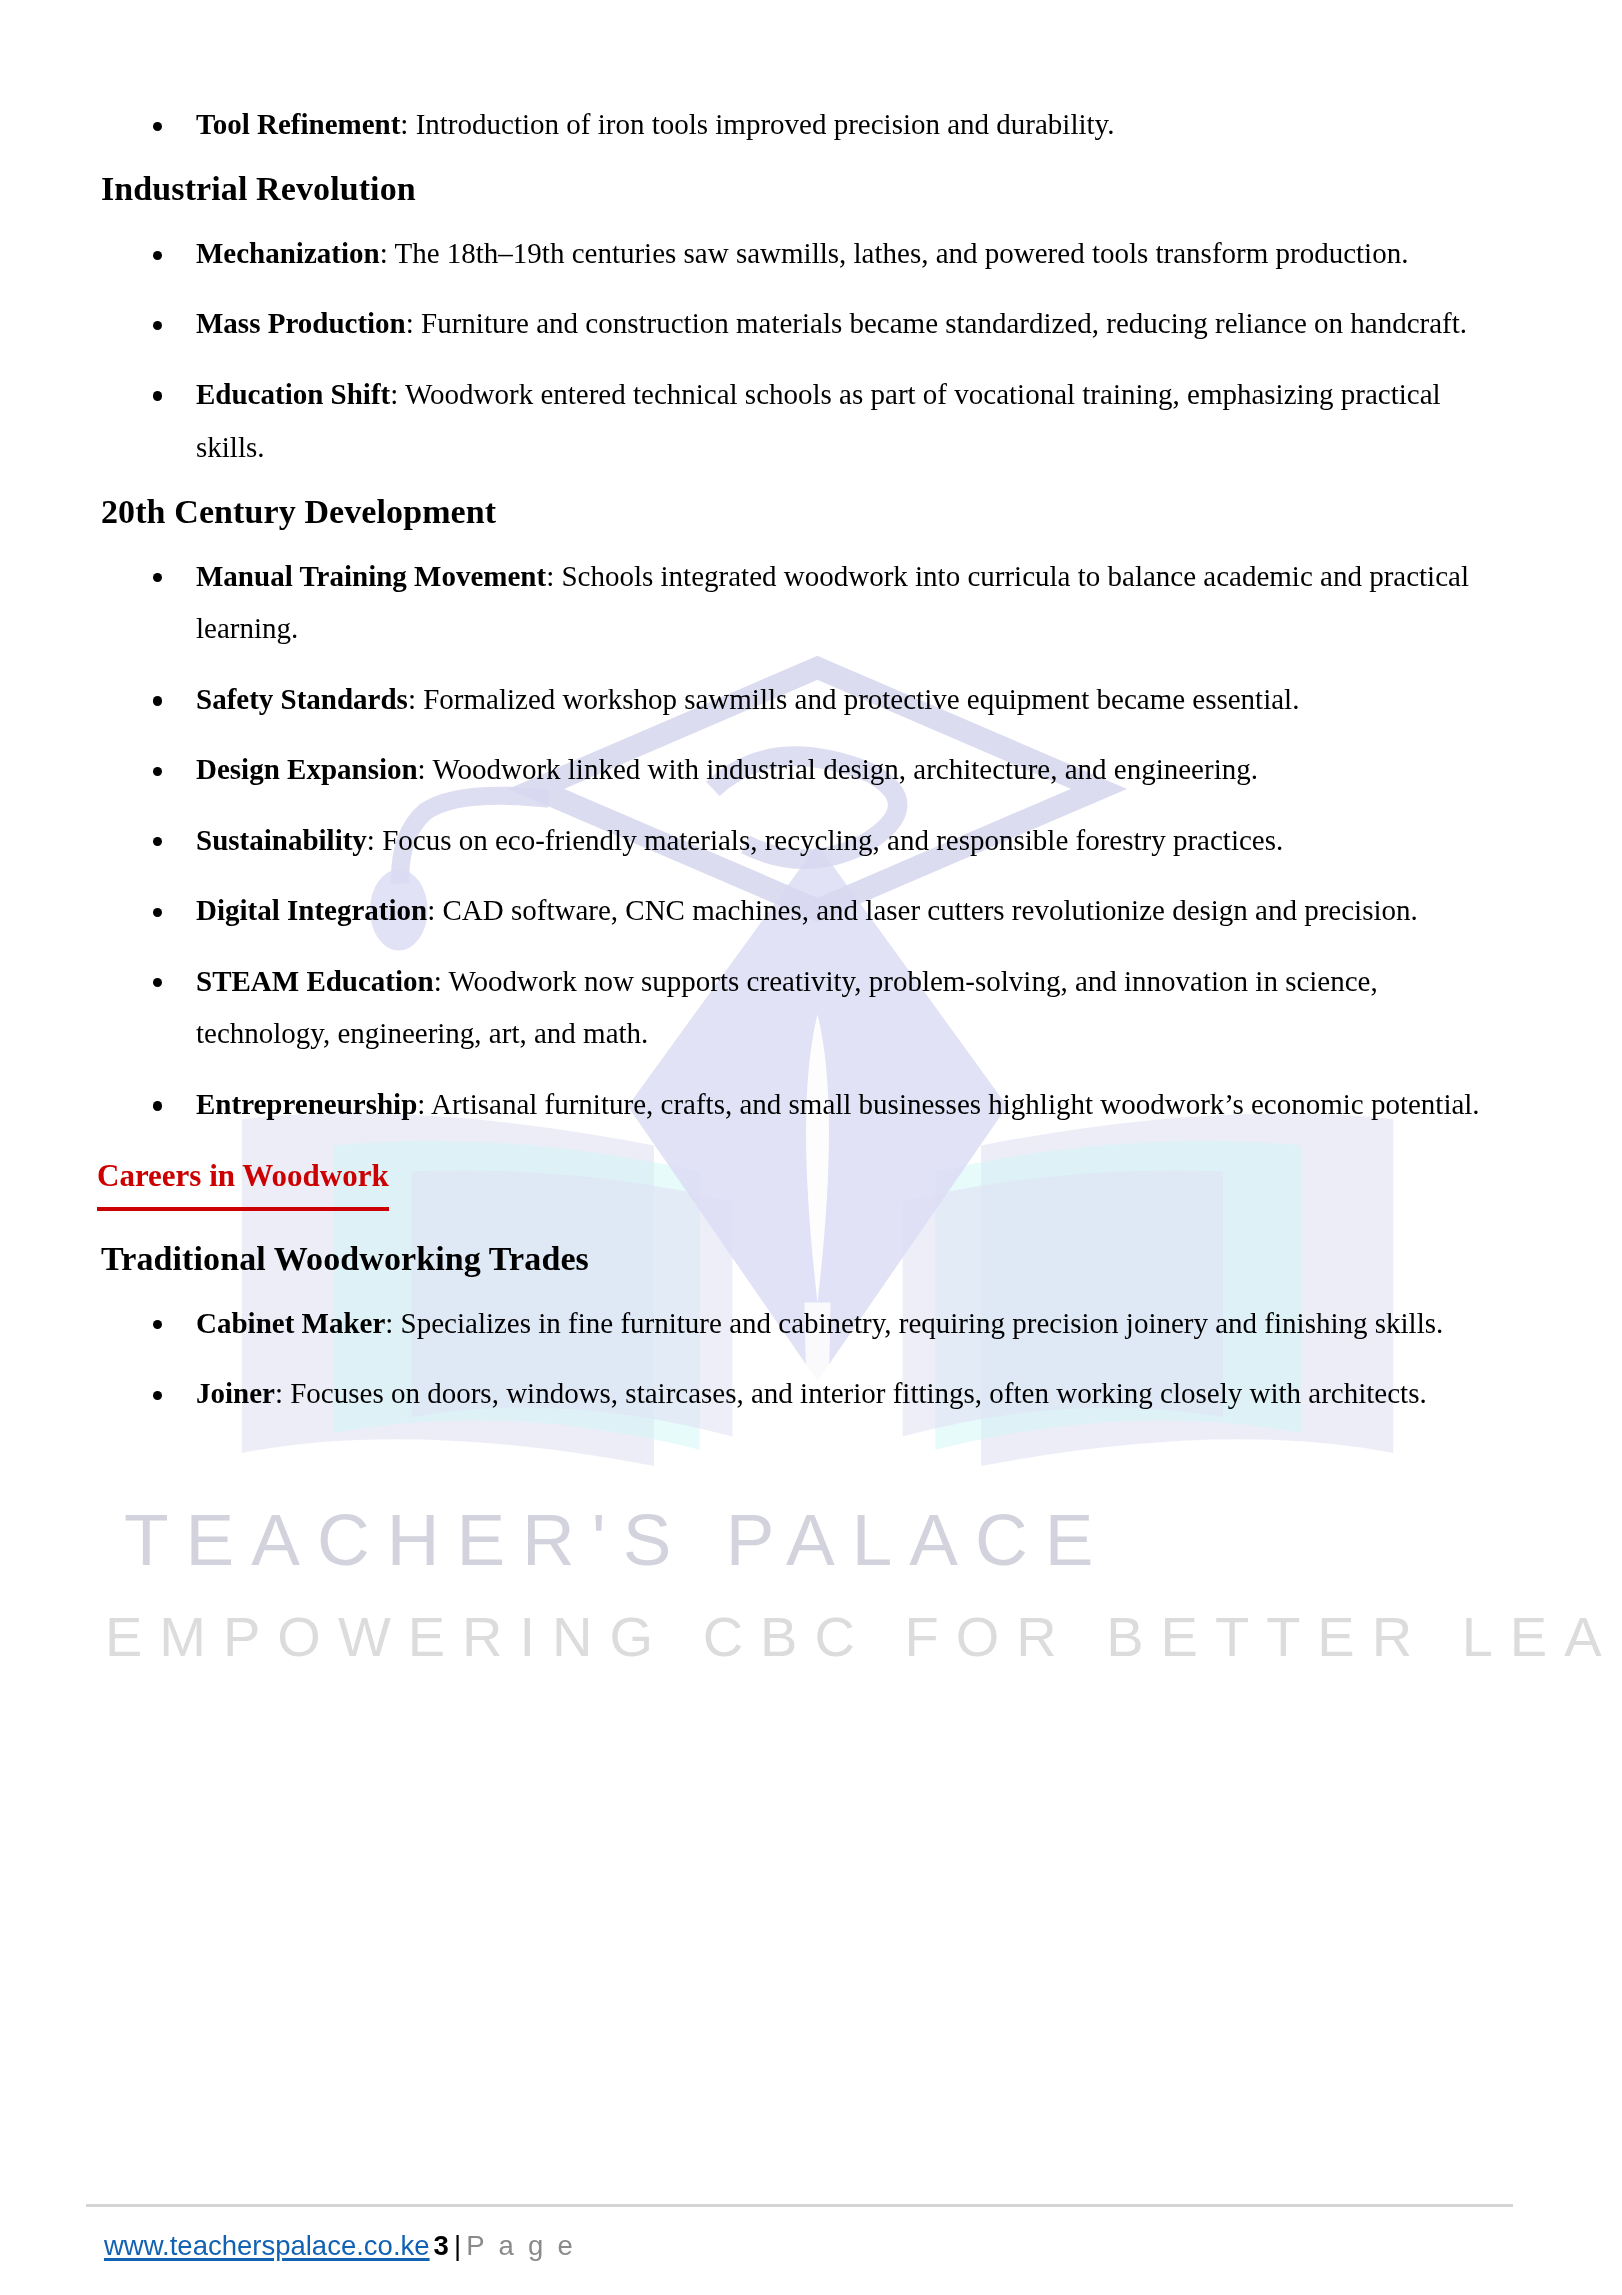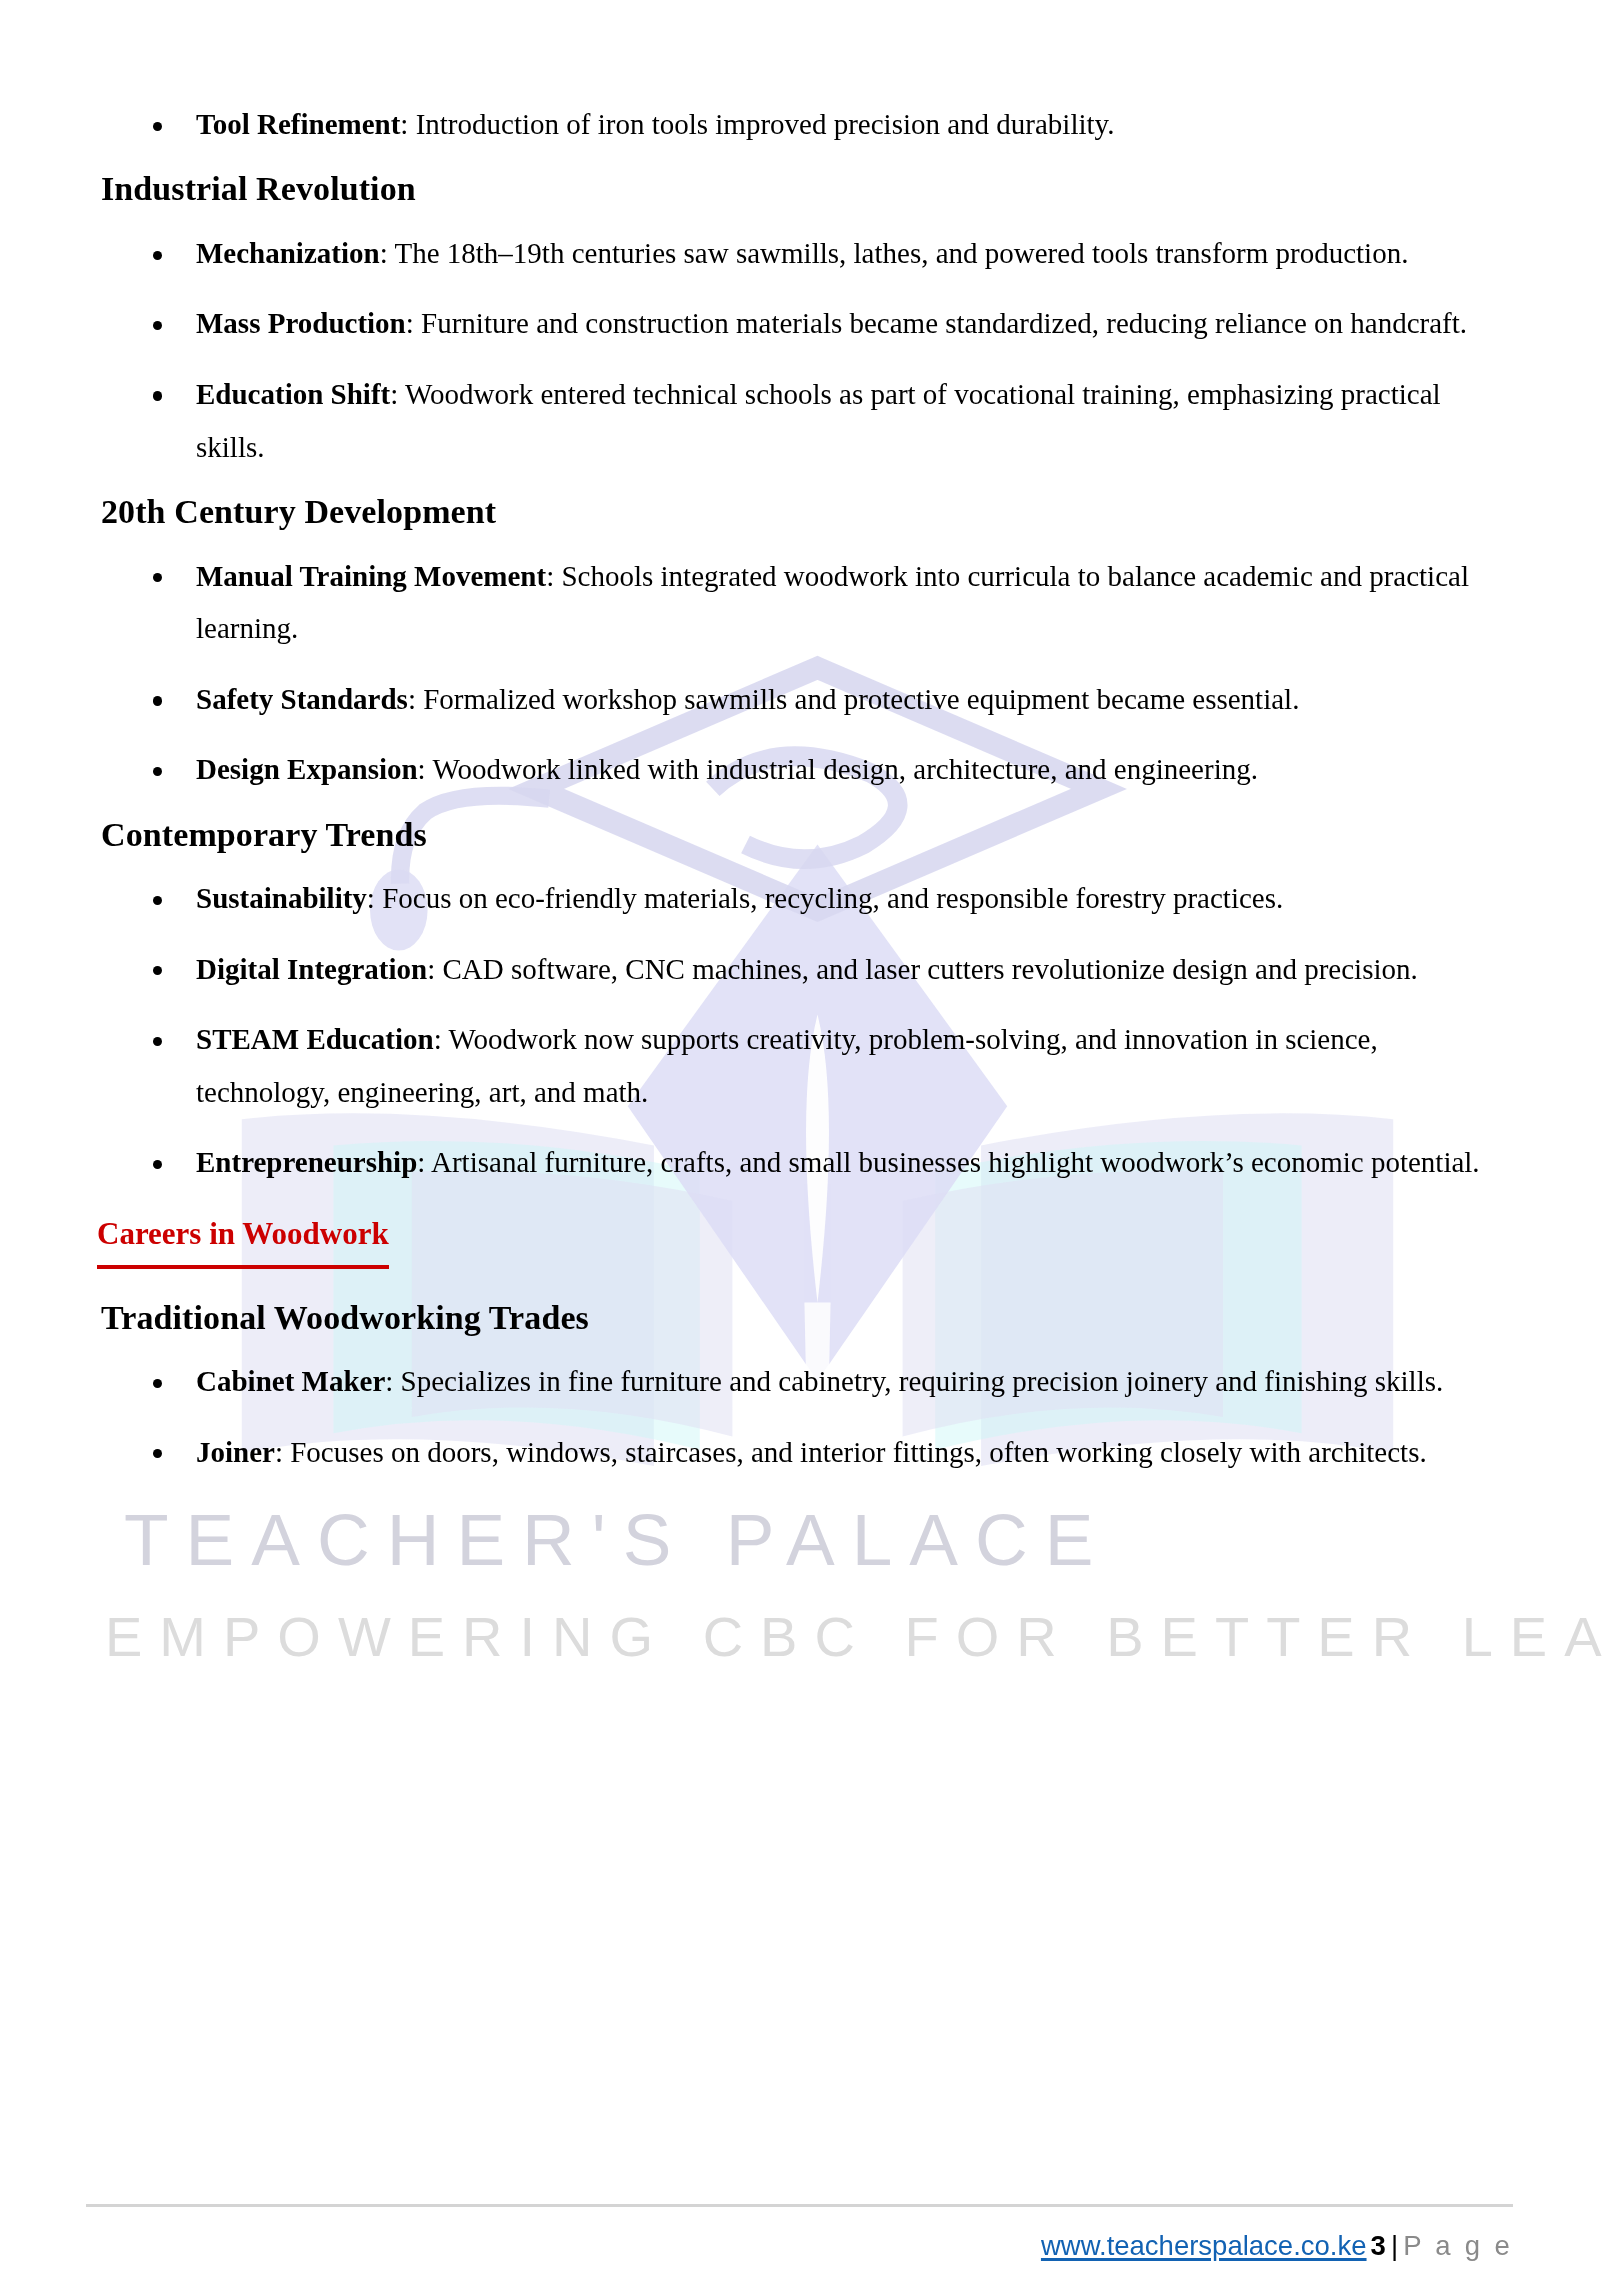--- a/index.html
+++ b/index.html
@@ -144,24 +144,24 @@
   .footer-rule {
     position: absolute;
     left: 86px;
     top: 0;
     width: 1427px;
     height: 3.3px;
     background: #d4d4d4;
   }
   .footer-text {
     position: absolute;
-    left: 86px;
+    left: 104px;
     top: 23.6px;
     width: 1427px;
-    text-align: right;
+    text-align: left;
     font-size: 27px;
     line-height: 1.3;
     white-space: nowrap;
   }
   .footer-link {
     color: #1262b3;
     text-decoration: underline;
     text-decoration-thickness: 2.6px;
     text-underline-offset: 2.6px;
     font-family: "Liberation Sans", "DejaVu Sans", sans-serif;
@@ -244,23 +244,20 @@
             <li><span class="term">Education Shift</span><span>: Woodwork entered technical schools as part of vocational training, emphasizing practical skills.</span></li>
           </ul>
           <div class="heading-block">
             <h2 class="section-heading">20th Century Development</h2>
           </div>
           <ul class="bullets bullet-group">
             <li><span class="term">Manual Training Movement</span><span>: Schools integrated woodwork into curricula to balance academic and practical learning.</span></li>
             <li><span class="term">Safety Standards</span><span>: Formalized workshop sawmills and protective equipment became essential.</span></li>
             <li><span class="term">Design Expansion</span><span>: Woodwork linked with industrial design, architecture, and engineering.</span></li>
           </ul>
-          <div class="heading-block">
-            <h2 class="section-heading">Contemporary Trends</h2>
-          </div>
           <ul class="bullets bullet-group">
             <li><span class="term">Sustainability</span><span>: Focus on eco-friendly materials, recycling, and responsible forestry practices.</span></li>
             <li><span class="term">Digital Integration</span><span>: CAD software, CNC machines, and laser cutters revolutionize design and precision.</span></li>
             <li><span class="term">STEAM Education</span><span>: Woodwork now supports creativity, problem-solving, and innovation in science, technology, engineering, art, and math.</span></li>
             <li><span class="term">Entrepreneurship</span><span>: Artisanal furniture, crafts, and small businesses highlight woodwork’s economic potential.</span></li>
           </ul>
           <div class="red-heading-block"><span class="red-heading">Careers in Woodwork</span></div>
           <div class="heading-block">
             <h2 class="section-heading">Traditional Woodworking Trades</h2>
           </div>

